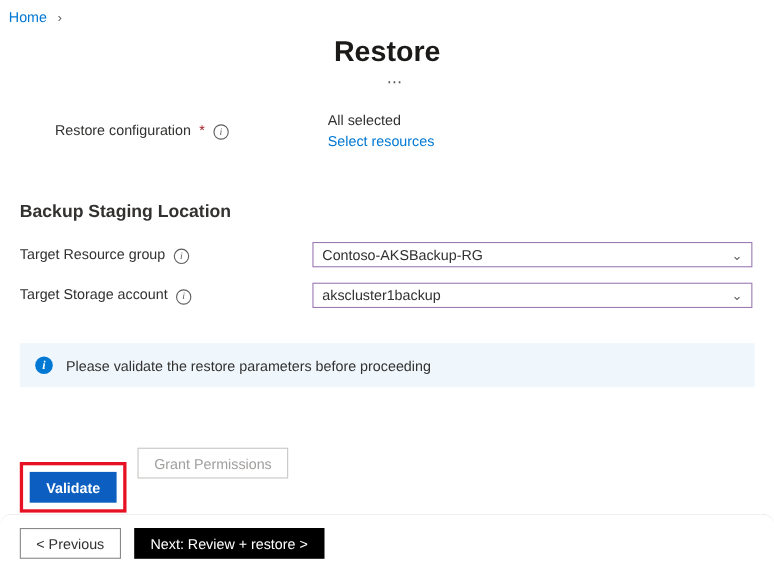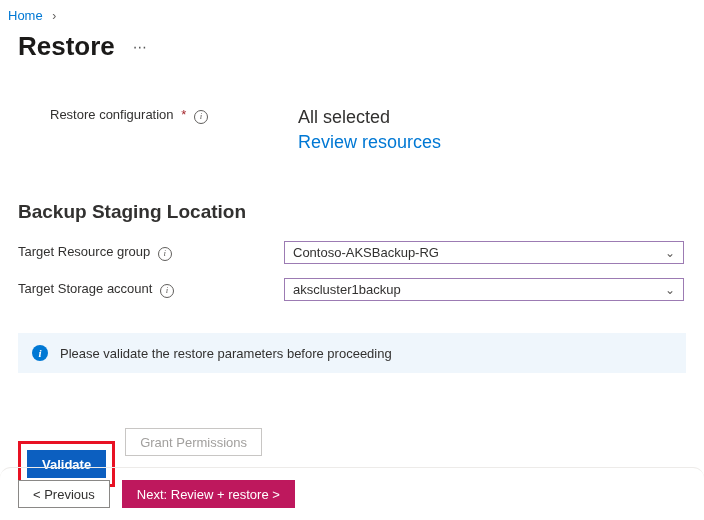--- a/index.html
+++ b/index.html
@@ -22,20 +22,21 @@
     }
     .breadcrumb .chevron {
       color: #605e5c;
       margin-left: 6px;
       font-size: 12px;
     }
     .page-title-row {
       display: flex;
       align-items: center;
       padding: 4px 18px 12px;
+      flex-direction: column;
     }
     .page-title {
       font-size: 26px;
       font-weight: 600;
       color: #1b1a19;
     }
     .ellipsis {
       margin-left: 14px;
       font-size: 14px;
       color: #555;
@@ -54,22 +55,21 @@
     .config-label {
       width: 248px;
       color: #323130;
       font-size: 13px;
     }
     .config-label .req {
       color: #a4262c;
       margin-left: 4px;
     }
     .config-value-col {
-      font-size: 18px;
-      margin-top: 29px;
+      font-size: 13px;
     }
     .info-icon {
       display: inline-flex;
       align-items: center;
       justify-content: center;
       width: 14px;
       height: 14px;
       border: 1px solid #605e5c;
       border-radius: 50%;
       font-size: 9px;
@@ -80,21 +80,21 @@
       line-height: 1;
     }
     .link {
       color: #0078d4;
       cursor: pointer;
       margin-top: 4px;
       display: inline-block;
     }
     .section-heading {
       font-weight: 600;
-      font-size: 19px;
+      font-size: 16px;
       padding: 42px 0 18px 0;
     }
     .field-row {
       display: flex;
       align-items: center;
       margin-bottom: 14px;
     }
     .field-label {
       width: 266px;
       font-size: 13px;
@@ -183,21 +183,21 @@
       display: flex;
       gap: 12px;
       border-radius: 11px;
     }
     .btn-secondary {
       background: #fff;
       color: #323130;
       border: 1px solid #8a8886;
     }
     .btn-next {
-      background: #be185d;
+      background: #000000;
       color: #fff;
     }
   </style>
 </head>
 <body>
 
 <div class="breadcrumb">
   <a href="#">Home</a>
   <span class="chevron">›</span>
 </div>
@@ -210,21 +210,21 @@
 <div class="content">
 
   <div class="config-row">
     <div class="config-label">
       <span>Restore configuration</span>
       <span class="req">*</span>
       <span class="info-icon">i</span>
     </div>
     <div class="config-value-col">
       <div>All selected</div>
-      <div class="link">Review resources</div>
+      <div class="link">Select resources</div>
     </div>
   </div>
 
   <div class="section-heading">Backup Staging Location</div>
 
   <div class="field-row">
     <div class="field-label">
       <span>Target Resource group</span>
       <span class="info-icon">i</span>
     </div>

